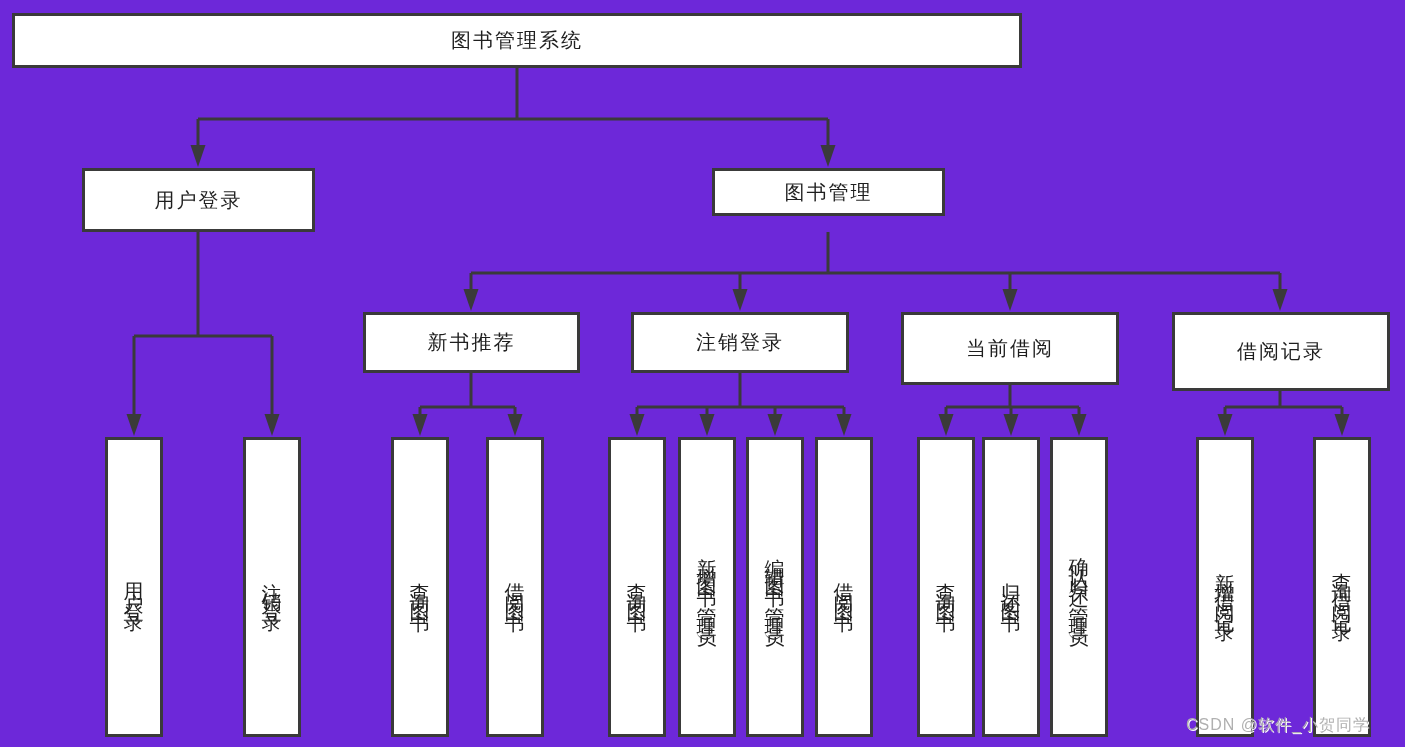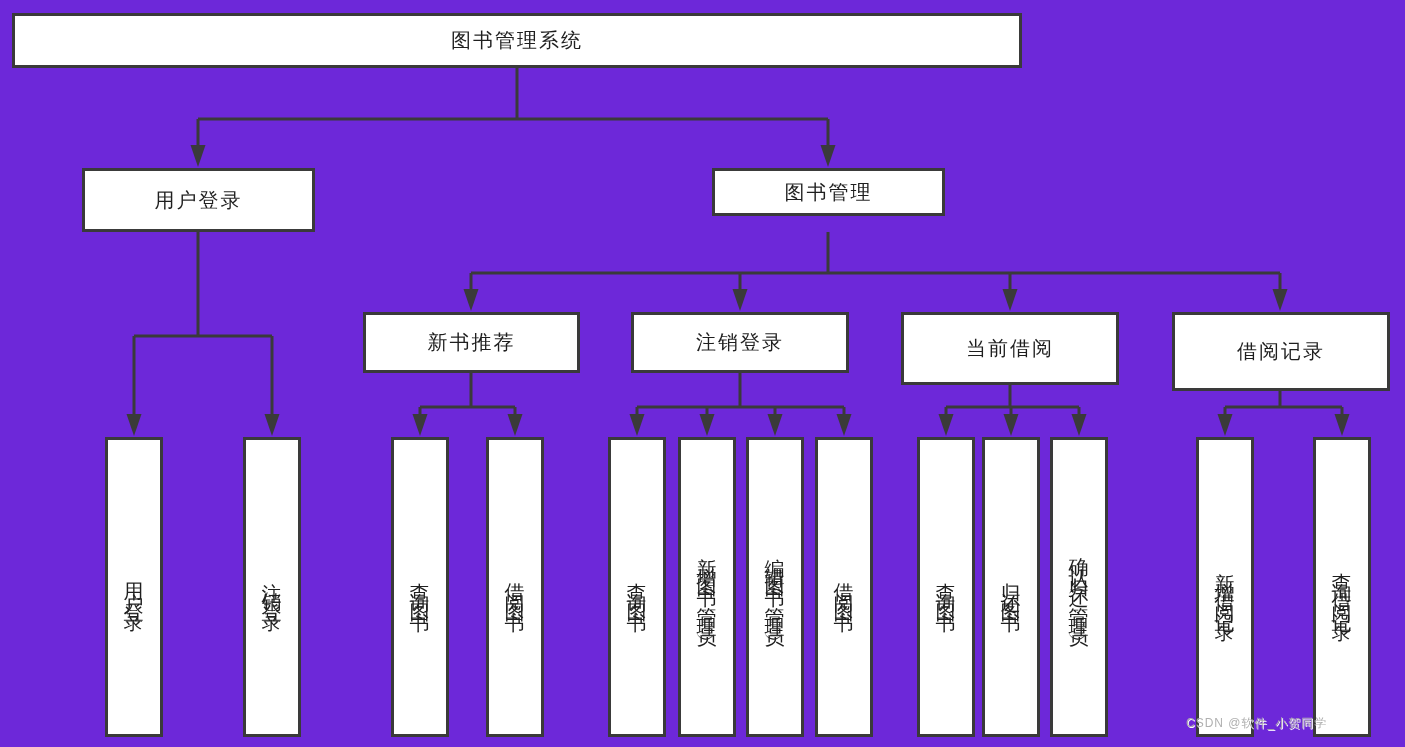--- a/index.html
+++ b/index.html
@@ -15,21 +15,21 @@
     border:3px solid #3a3a3a;display:flex;align-items:center;justify-content:center;
     color:#1f1f1f;font-size:20px;letter-spacing:2px;text-align:center;
   }
   .box .lbl{white-space:nowrap;}
   .box.vert{letter-spacing:0;}
   .box.vert .lbl{
     writing-mode:vertical-rl;text-orientation:mixed;white-space:normal;
     letter-spacing:10px;line-height:1;font-size:20px;max-height:288px;
   }
   #watermark{
-    position:absolute;left:1186px;top:715px;color:#b0b0b0;font-size:12px;
+    position:absolute;left:1186px;top:715px;color:#b0b0b0;font-size:16px;
     letter-spacing:1px;white-space:nowrap;text-shadow:1px 1px 0 #ffffff;
   }
 </style>
 </head>
 <body>
 
 <div id="canvas">
 
   <svg id="connectors" viewBox="0 0 1405 747" xmlns="http://www.w3.org/2000/svg">
     <g>

